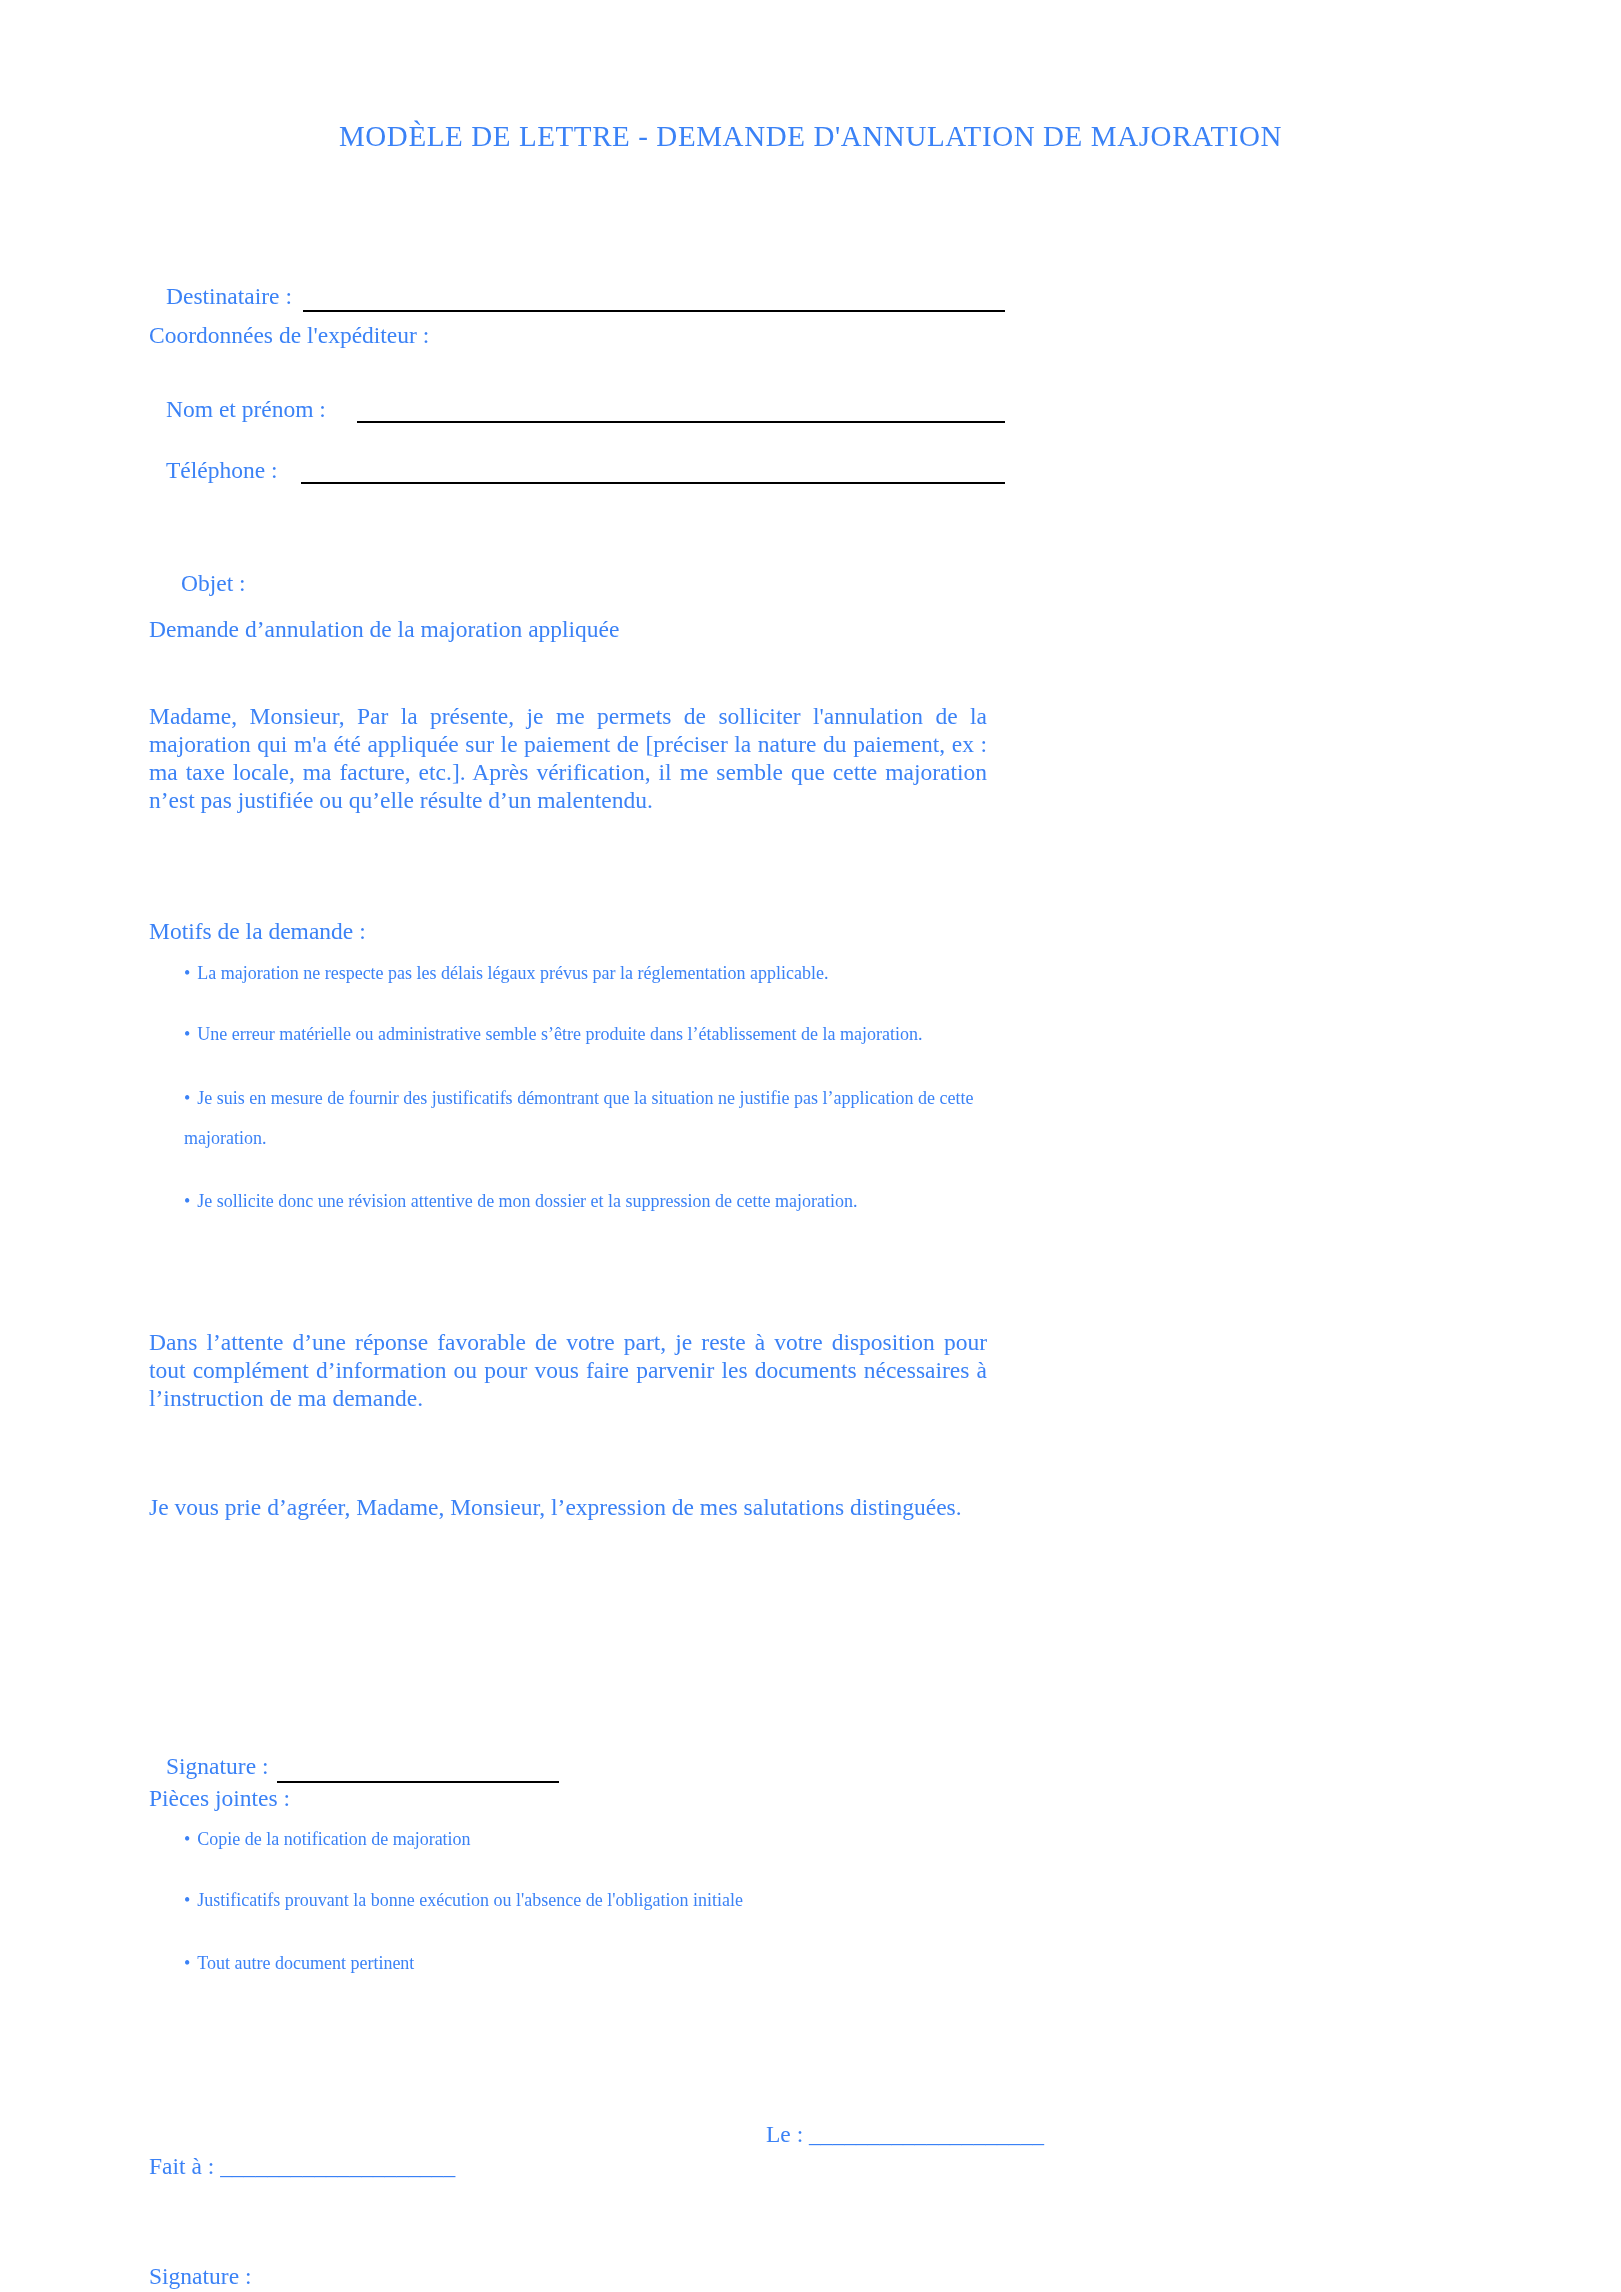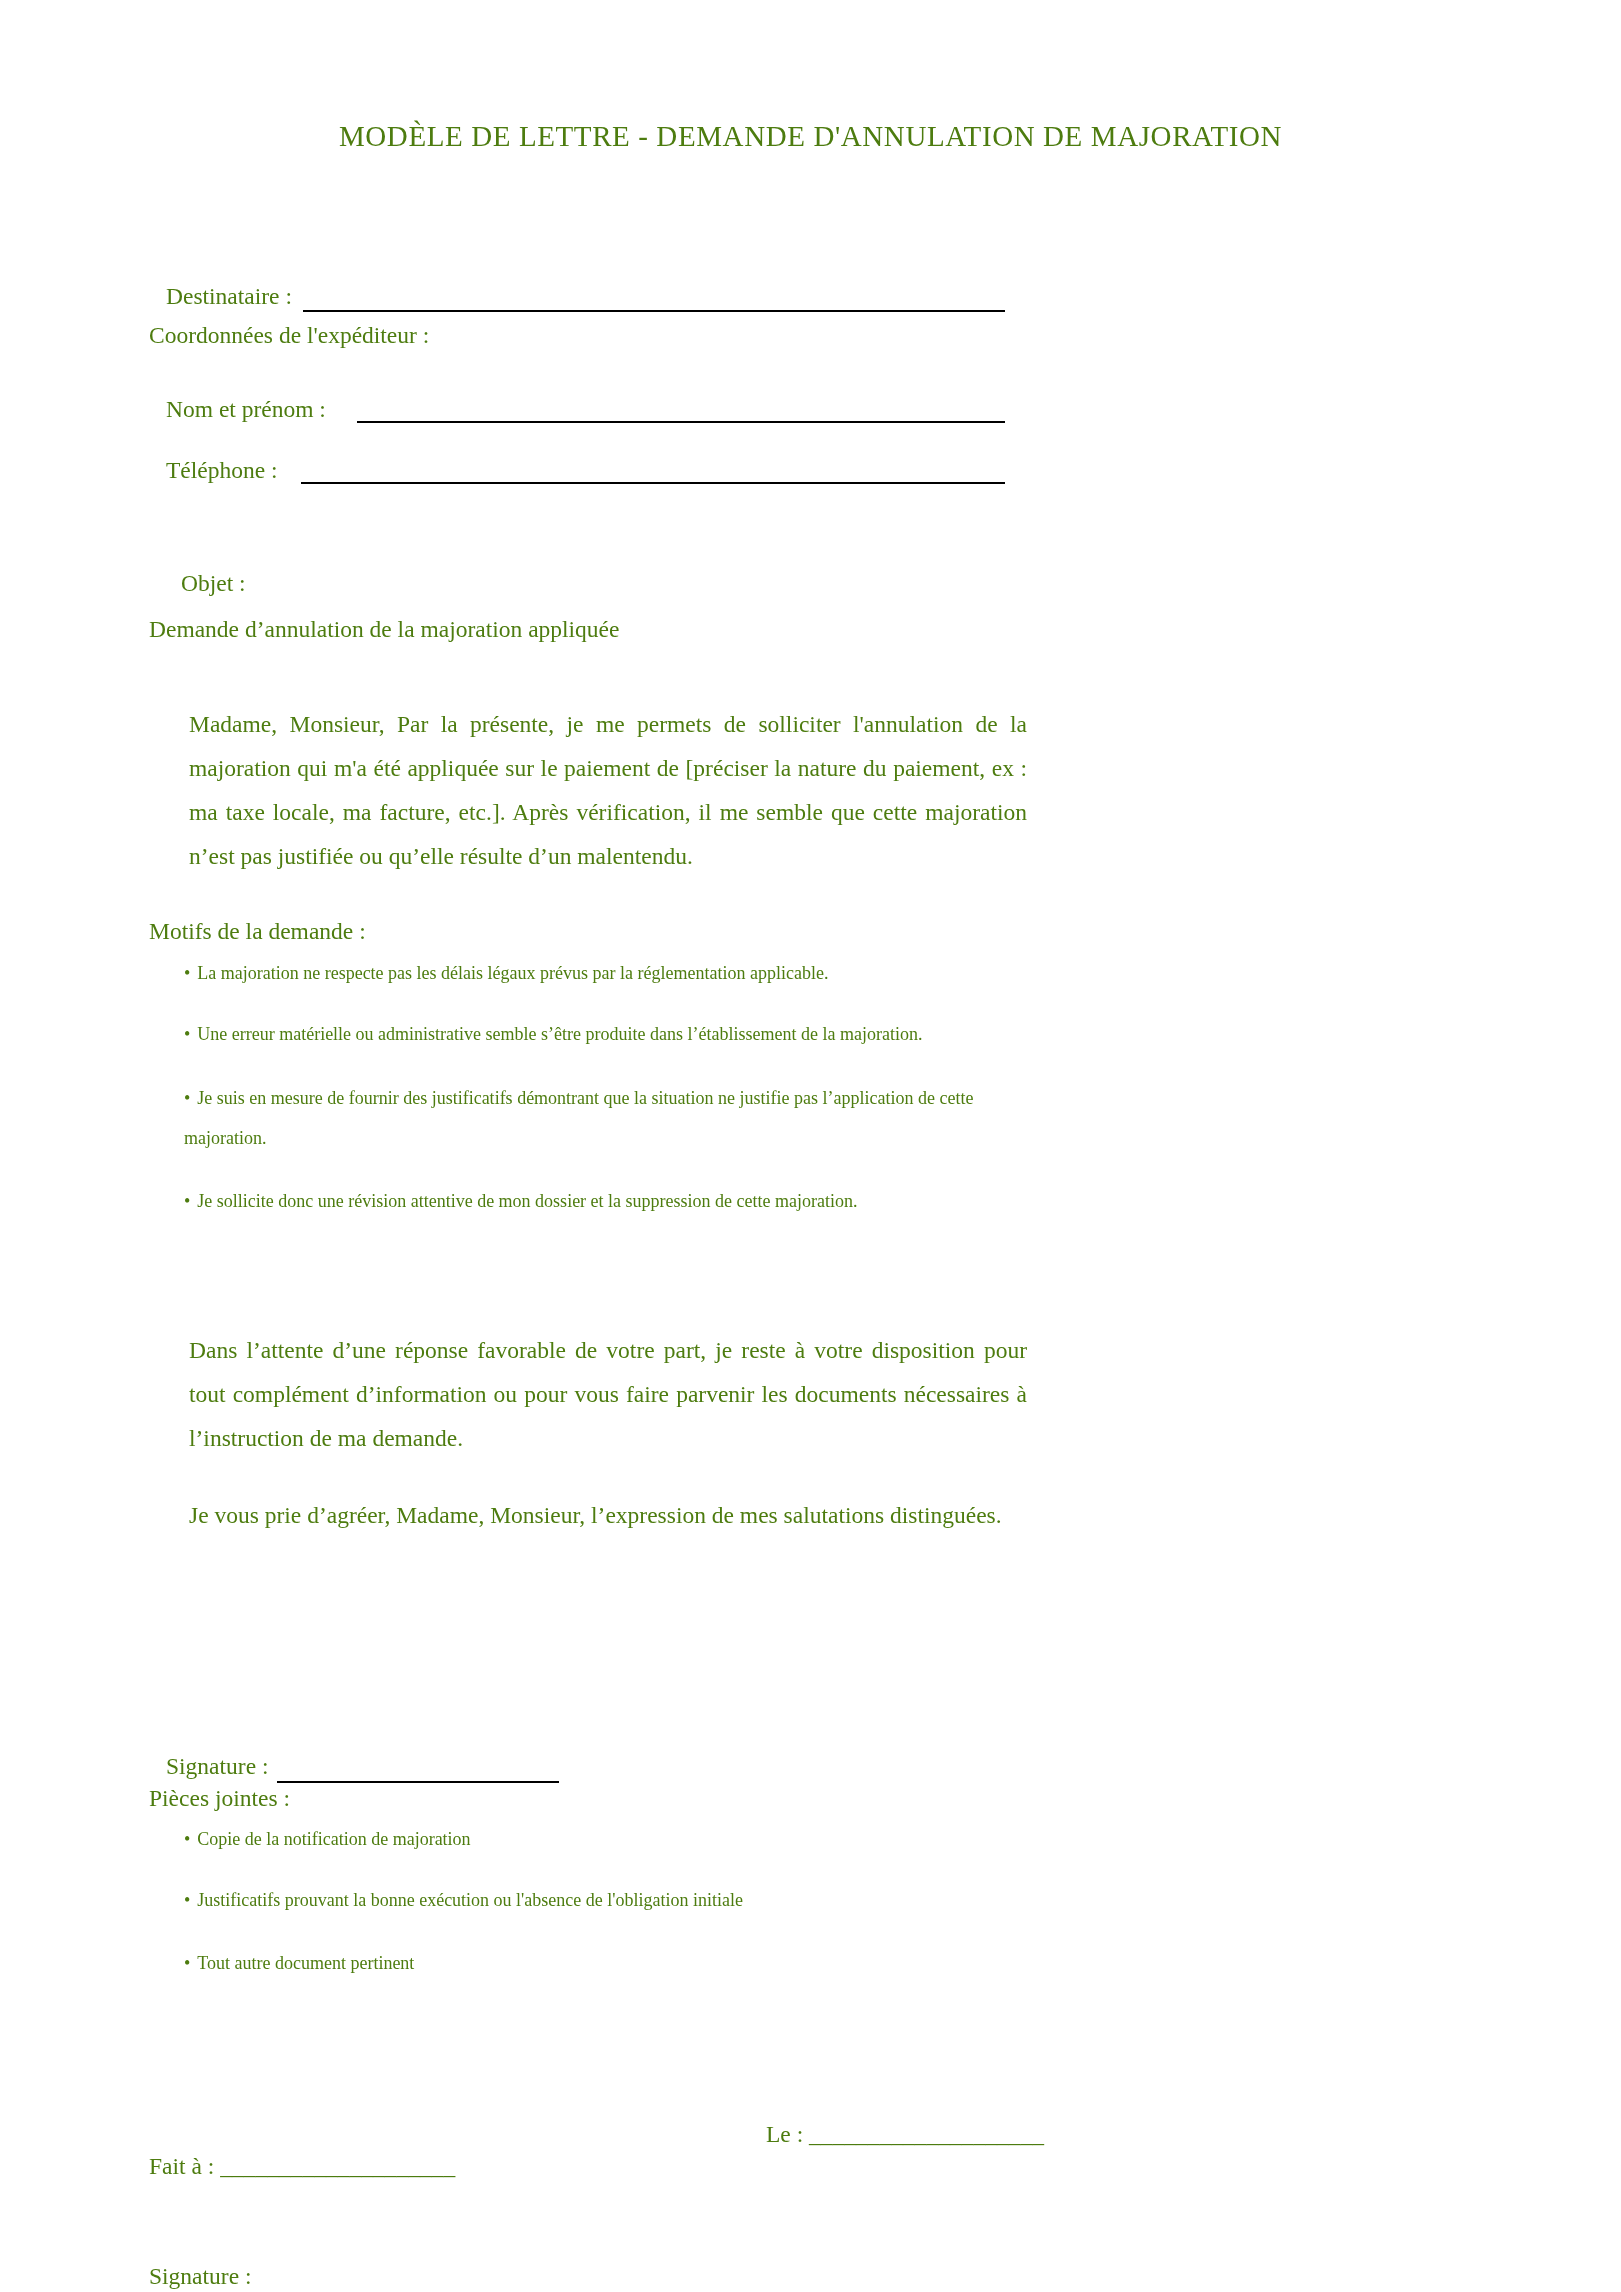--- a/index.html
+++ b/index.html
@@ -7,21 +7,21 @@
     padding: 0;
     background: #ffffff;
   }
   .page {
     position: relative;
     width: 1621px;
     height: 2293px;
     background: #ffffff;
     overflow: hidden;
     font-family: "Liberation Serif", "DejaVu Serif", serif;
-    color: #4d7c0f;
+    color: #3b82f6;
   }
 
   
   .doc-title {
     position: absolute;
     left: 0;
     top: 120px;
     width: 1621px;
     text-align: center;
     font-size: 29px;
@@ -58,23 +58,22 @@
     height: 0;
     border-top: 2.9px solid #000000;
   }
 
   
   .para {
     position: absolute;
     left: 149px;
     width: 838px;
     font-size: 23.5px;
-    line-height: 44px;
+    line-height: 28px;
     text-align: justify;
-    margin-left: 40px;
   }
   .para.nojust { text-align: left; }
 
   
   .bullet {
     position: absolute;
     left: 184px;
     width: 804px;
     font-size: 18px;
     line-height: 40px;

